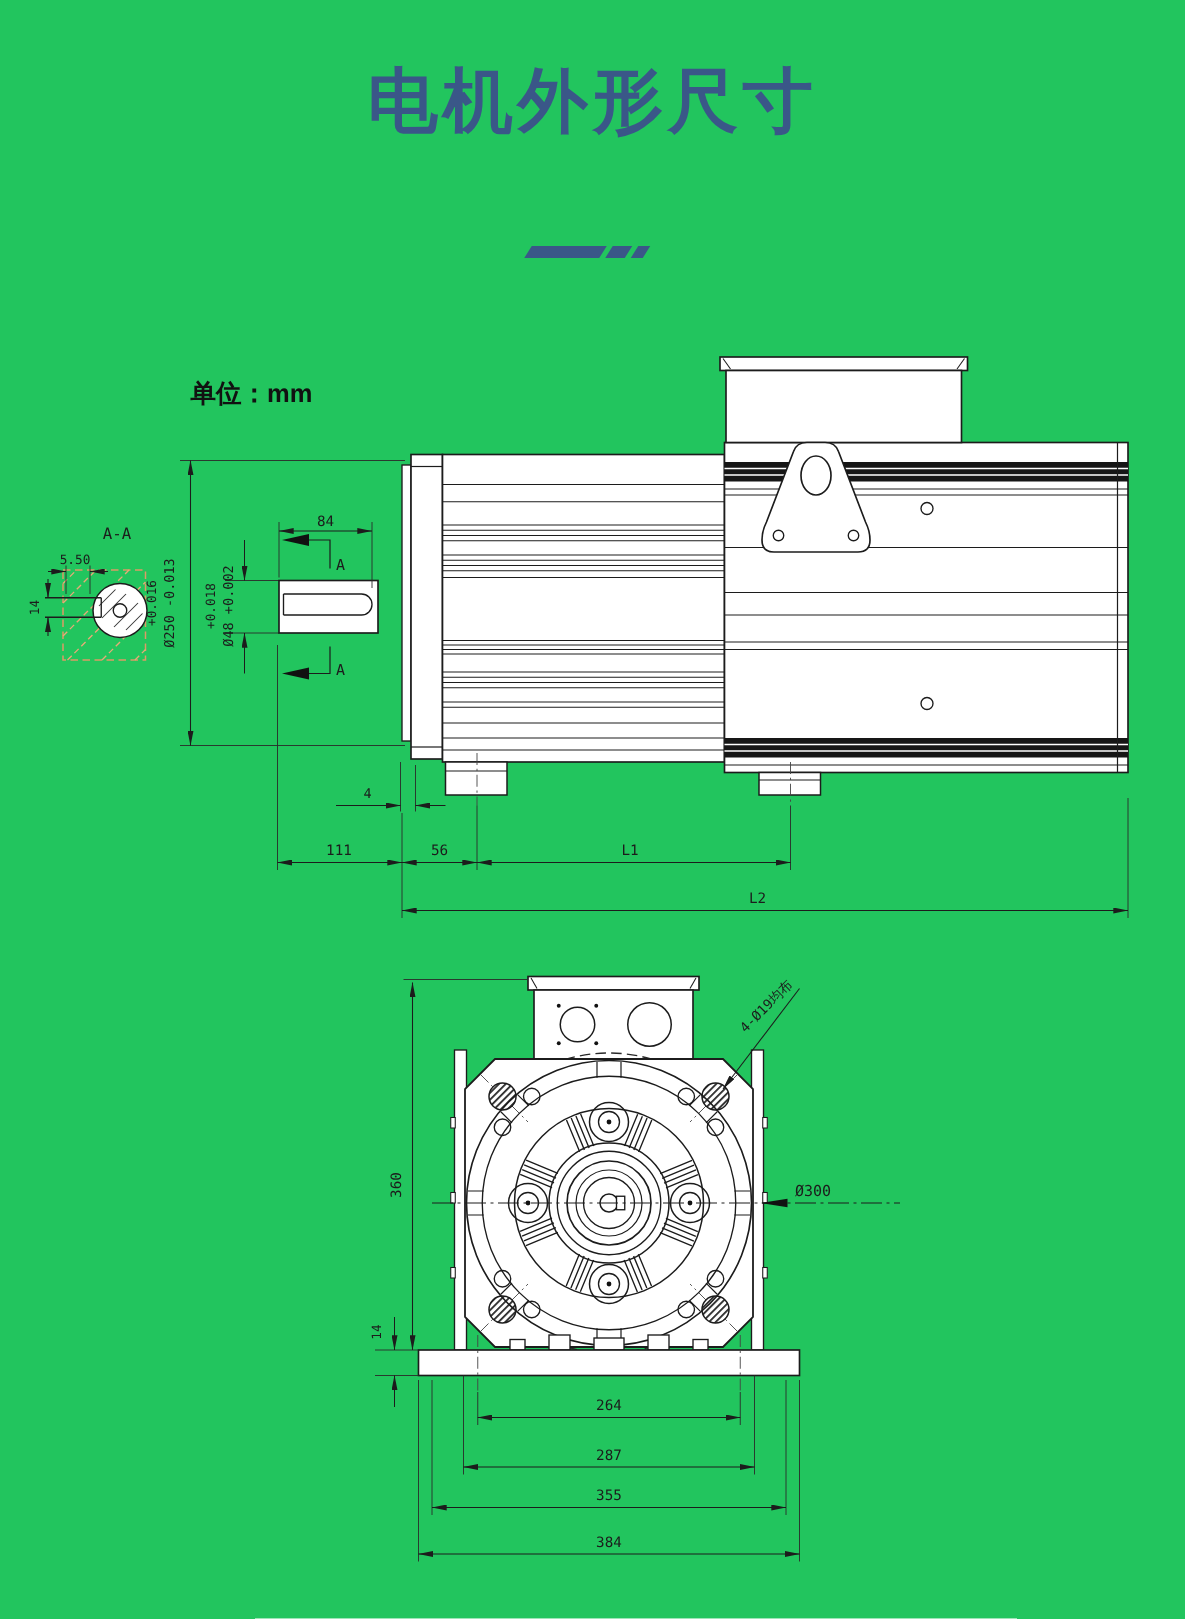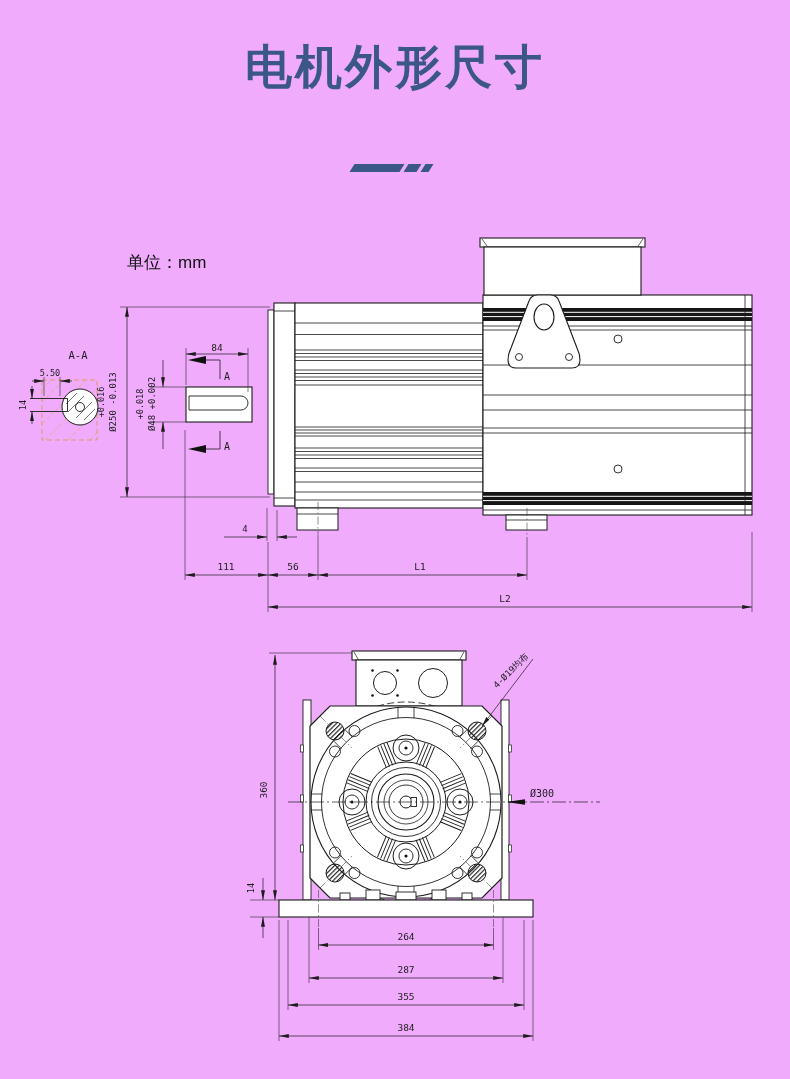--- a/index.html
+++ b/index.html
@@ -1,25 +1,25 @@
 <!DOCTYPE html>
 <html><head>
 <meta charset="utf-8">
 <style>
   html,body{margin:0;padding:0;background:#fff;}
-  .page{position:relative;width:790px;height:1079px;background:#f0abfc;overflow:hidden;
+  .page{position:relative;width:790px;height:1079px;background:#22c55e;overflow:hidden;
         font-family:"Liberation Sans", sans-serif;}
   .title{position:absolute;top:36px;left:0;width:100%;text-align:center;
          font-size:47px;font-weight:700;letter-spacing:3px;color:#3a5788;}
   .subtitle{position:absolute;top:108px;left:0;width:100%;text-align:center;
             font-size:23px;font-weight:500;color:#1e1e1e;}
   .divider{position:absolute;top:164px;left:352px;display:flex;gap:4px;}
   .divider span{display:block;height:8px;background:#3a5788;transform:skewX(-32deg);}
   .divider .d1{width:50px}.divider .d2{width:13px}.divider .d3{width:8px}
-  .unit{position:absolute;top:251px;left:127px;font-size:17px;font-weight:400;color:#111;}
+  .unit{position:absolute;top:251px;left:127px;font-size:17px;font-weight:700;color:#111;}
   svg.draw{position:absolute;top:0;left:0;}
   svg text{font-family:"DejaVu Sans Mono", monospace;fill:#1c1c1c;}
   .ln{stroke:#1c1c1c;fill:none;}
   .thin{stroke-width:.6;stroke:#2a2a2a;}
   .dim{stroke-width:.7;stroke:#1c1c1c;}
   .cl{stroke:#444;stroke-width:.6;fill:none;stroke-dasharray:8 2.5 1.5 2.5;}
 </style>
 </head>
 <body>
 

